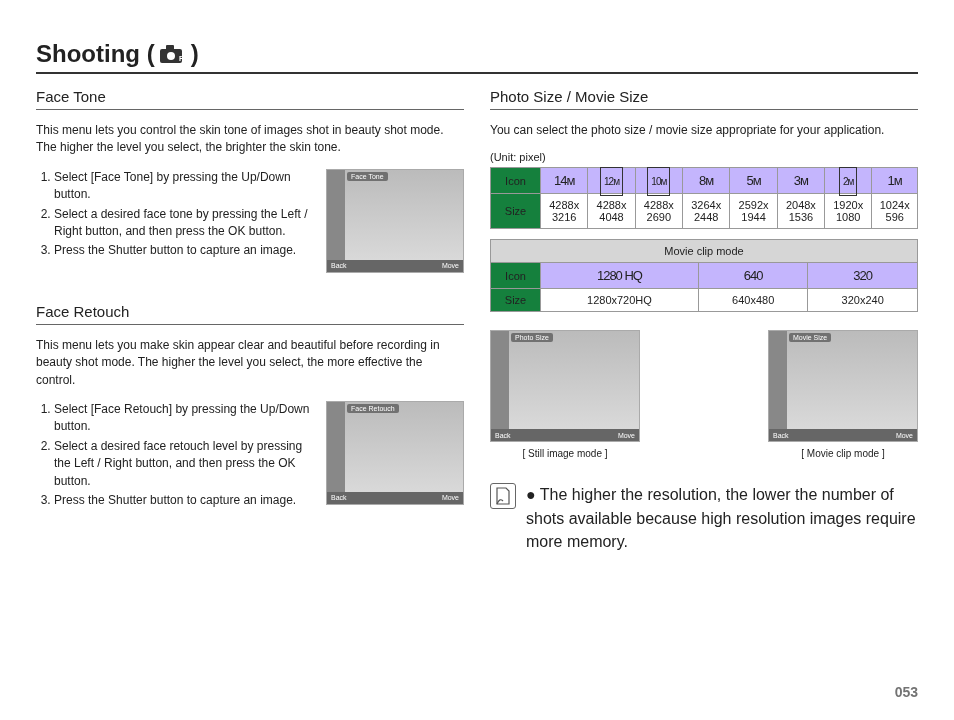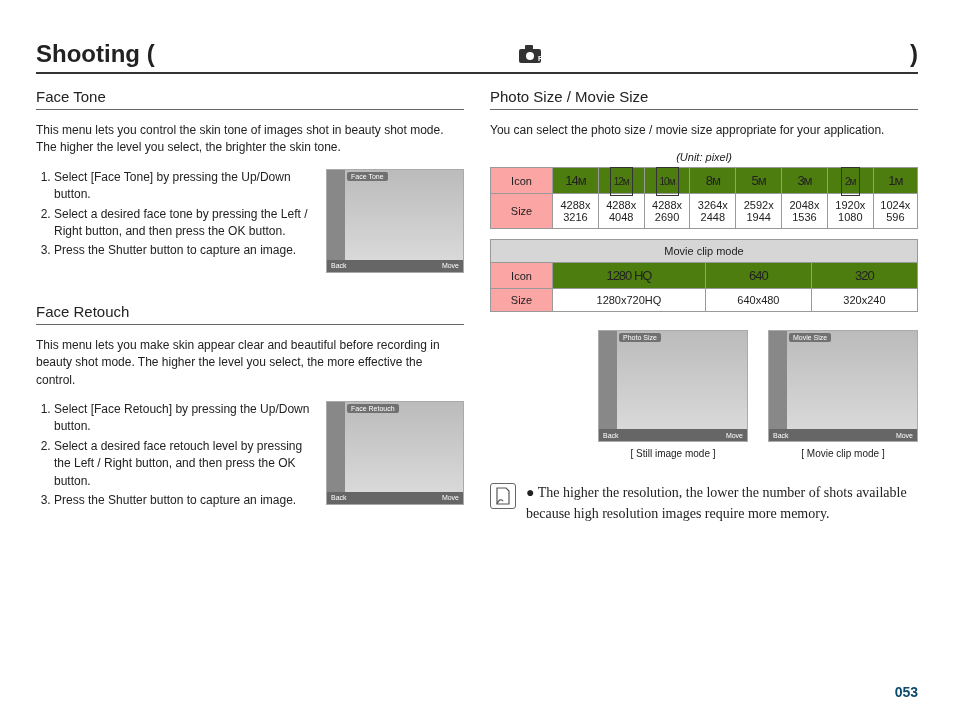--- a/index.html
+++ b/index.html
@@ -15,21 +15,20 @@
   }
   .page-title {
     font-size: 24px;
     font-weight: bold;
     border-bottom: 2px solid #333;
     padding-bottom: 4px;
     margin-bottom: 14px;
     display: flex;
     align-items: center;
     gap: 4px;
-    justify-content: space-between;
   }
   .page-title .camera-icon {
     display: inline-flex;
     align-items: center;
   }
   .columns {
     display: flex;
     gap: 26px;
   }
   .col { flex: 1; }
@@ -91,56 +90,56 @@
   .photo-top-label {
     position:absolute;
     top:2px; left:20px;
     font-size:7px;
     color:#fff;
     background:rgba(80,80,80,.7);
     padding:1px 4px;
     border-radius:2px;
   }
   .table-wrap { margin-top: 10px; }
-  .unit-label { text-align:center; font-size:11px; margin-bottom:4px;font-style:italic; }
+  .unit-label { text-align:left; font-size:11px; margin-bottom:4px; }
   table {
     width:100%;
     border-collapse: collapse;
     font-size:11px;
     margin-bottom:10px;
   }
   th, td {
     border:1px solid #999;
     padding:5px 4px;
     text-align:center;
     vertical-align:middle;
   }
   .thead-row th {
     background:#d6d6d6;
     font-weight:normal;
   }
   .label-cell {
-    background:#fca5a5;
-    width:62px;
+    background:#15803d;
+    width:50px;
   }
   .icon-cell {
-    background:#4d7c0f;
+    background:#c4b5fd;
     font-family: 'Arial Black', sans-serif;
     font-size:13px;
     letter-spacing:-1px;
   }
   .icon-outlined {
     border:1px solid #333;
     padding:8px 3px;
     font-size:10px;
     letter-spacing:-1px;
   }
   .two-screenshots {
     display:flex;
-    justify-content:flex-end;
+    justify-content:space-between;
     margin-top:18px;
     gap:20px;
   }
   .screenshot-block { text-align:center; }
   .screenshot-block .photo-placeholder { width:150px; height:112px; margin:0 auto; }
   .screenshot-caption { font-size:10px; margin-top:6px; }
   .note-box {
     display:flex;
     gap:10px;
     margin-top:24px;
@@ -150,31 +149,30 @@
     width:26px; height:26px;
     border:1px solid #666;
     border-radius:3px;
     display:flex;
     align-items:center;
     justify-content:center;
     flex-shrink:0;
     font-size:16px;
   }
   .note-text {
-    font-size:14px;
+    font-size:16px;
     line-height:1.45;
-    font-family:Liberation Serif, serif;
   }
   .page-number {
     position:absolute;
     bottom:20px;
     right:36px;
     font-size:14px;
     font-weight:bold;
-    color:#0c4a6e;
+    color:#737373;
   }
 </style>
 </head>
 <body>
 
 <div class="page-title">
   <span>Shooting (</span>
   <span class="camera-icon">
     <svg width="28" height="20" viewBox="0 0 28 20">
       <rect x="1" y="5" width="22" height="14" rx="2" fill="#333"></rect>

